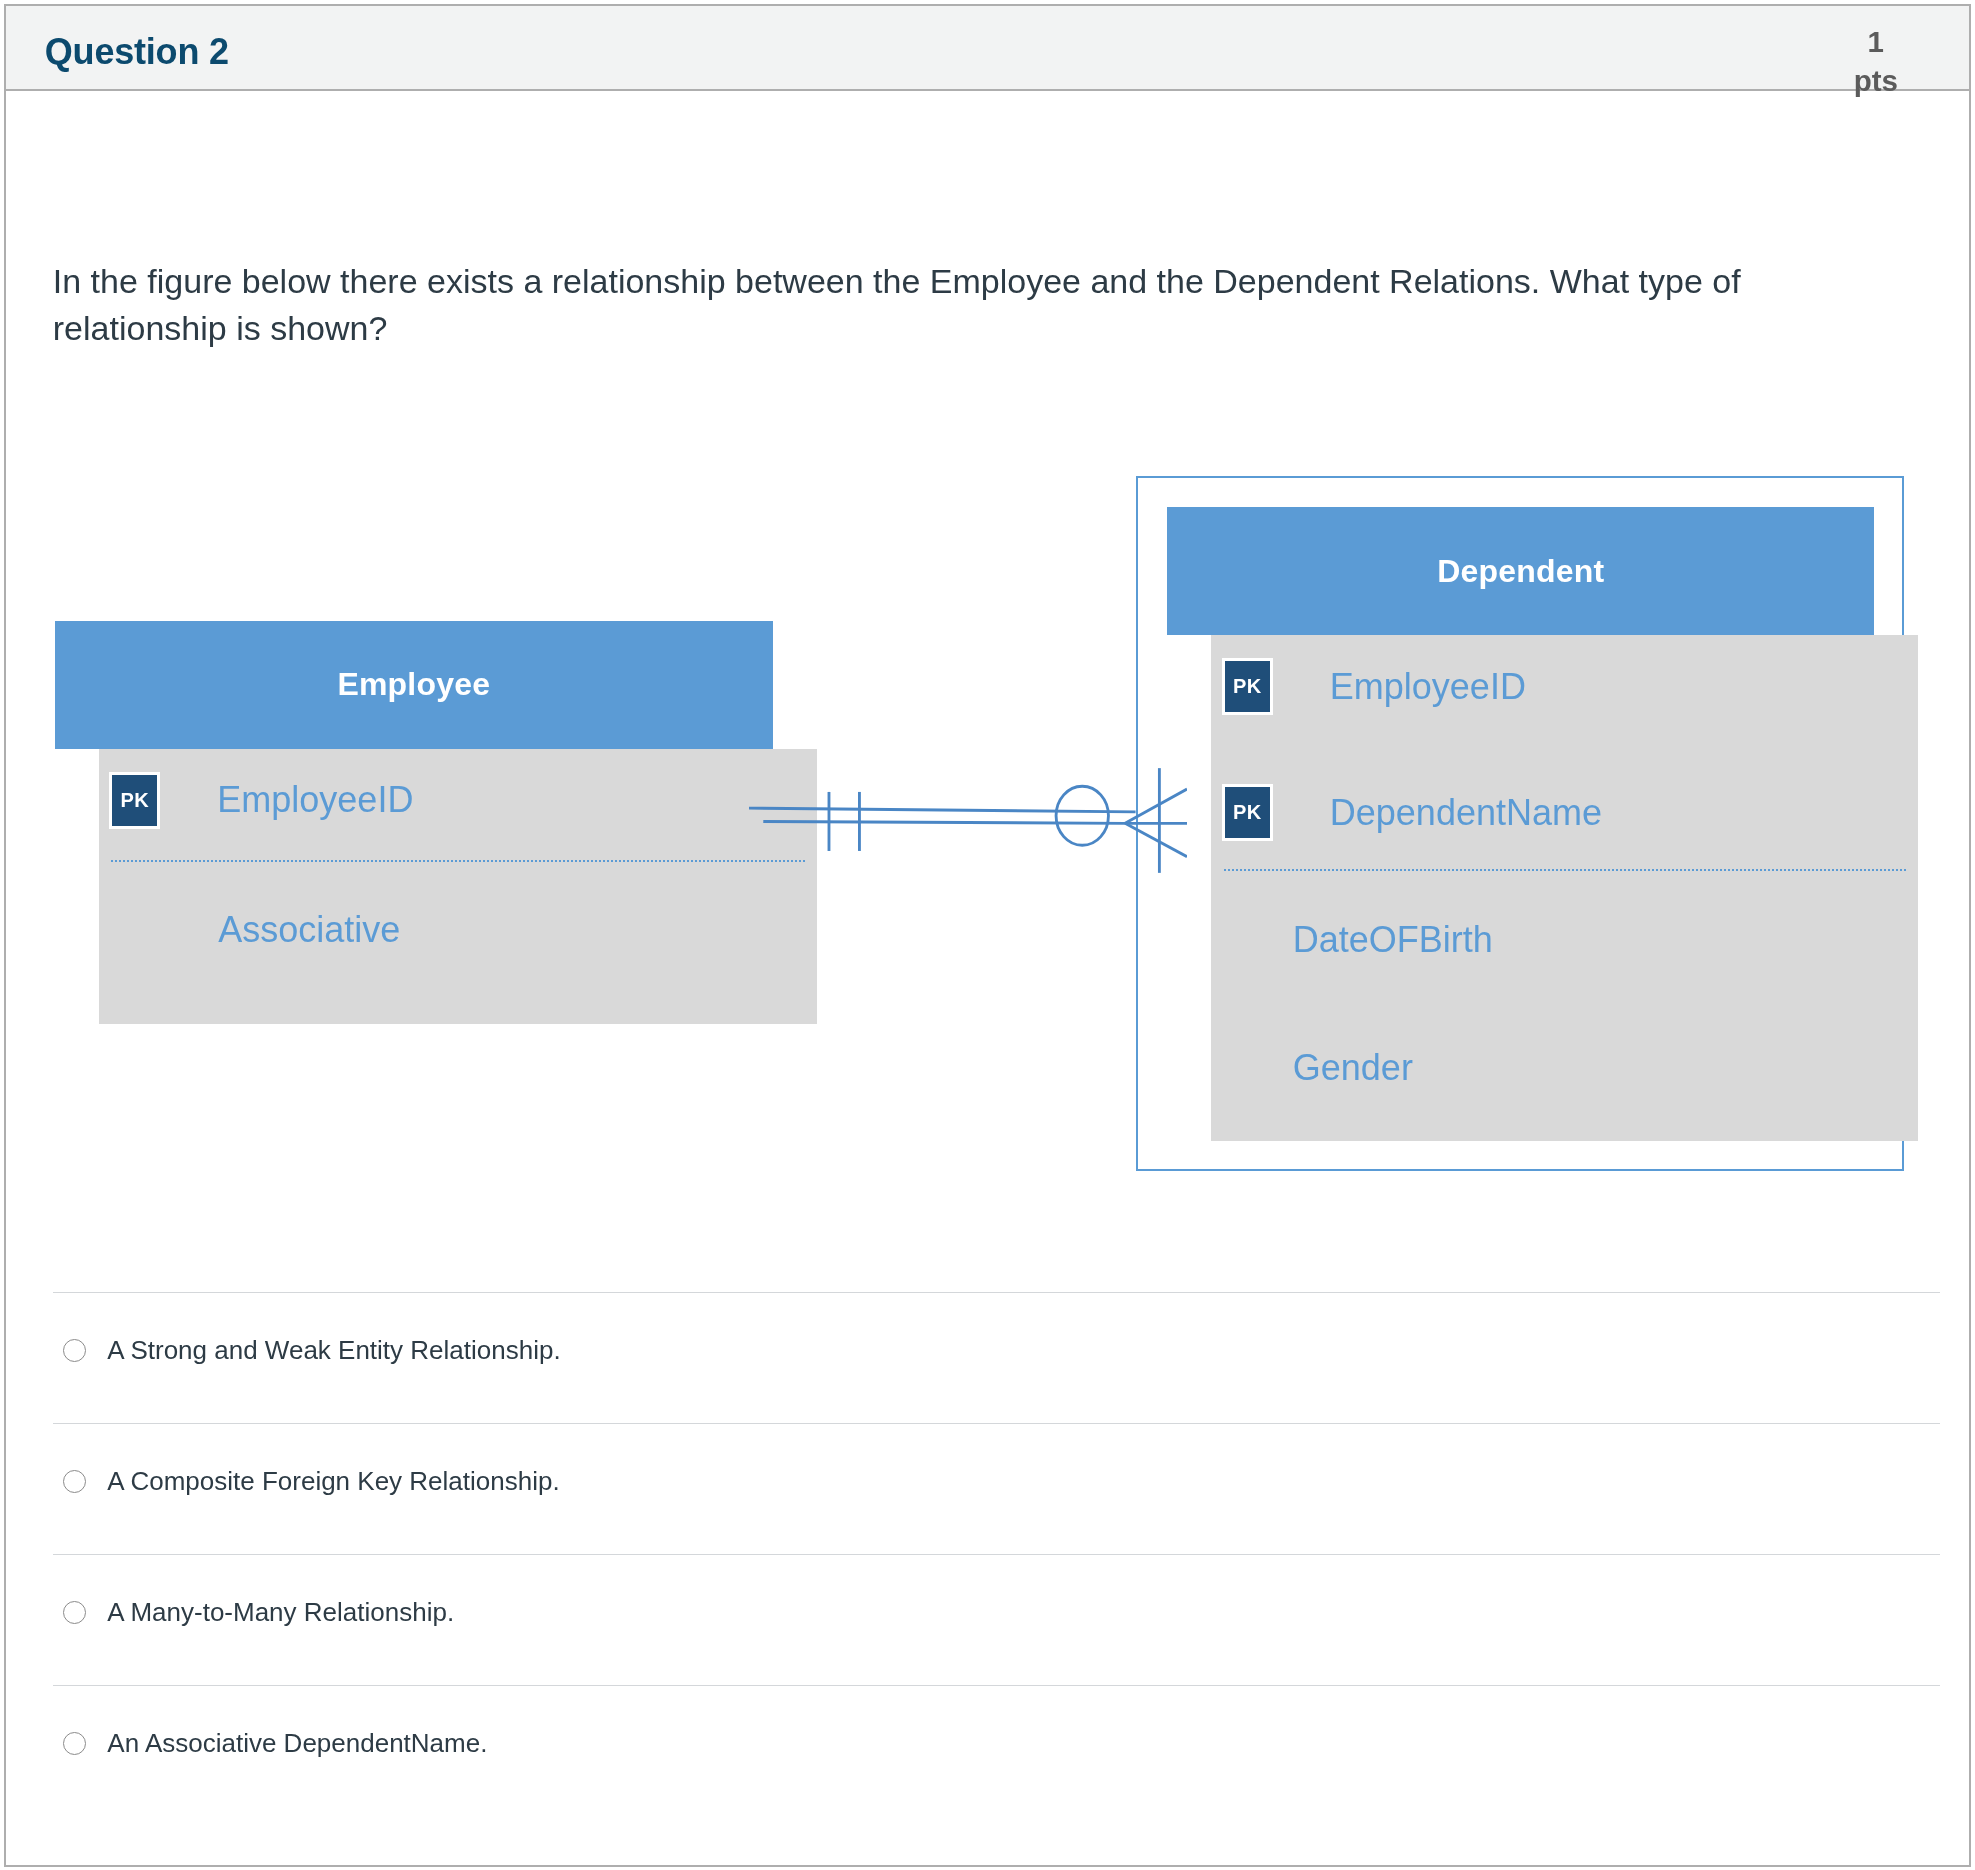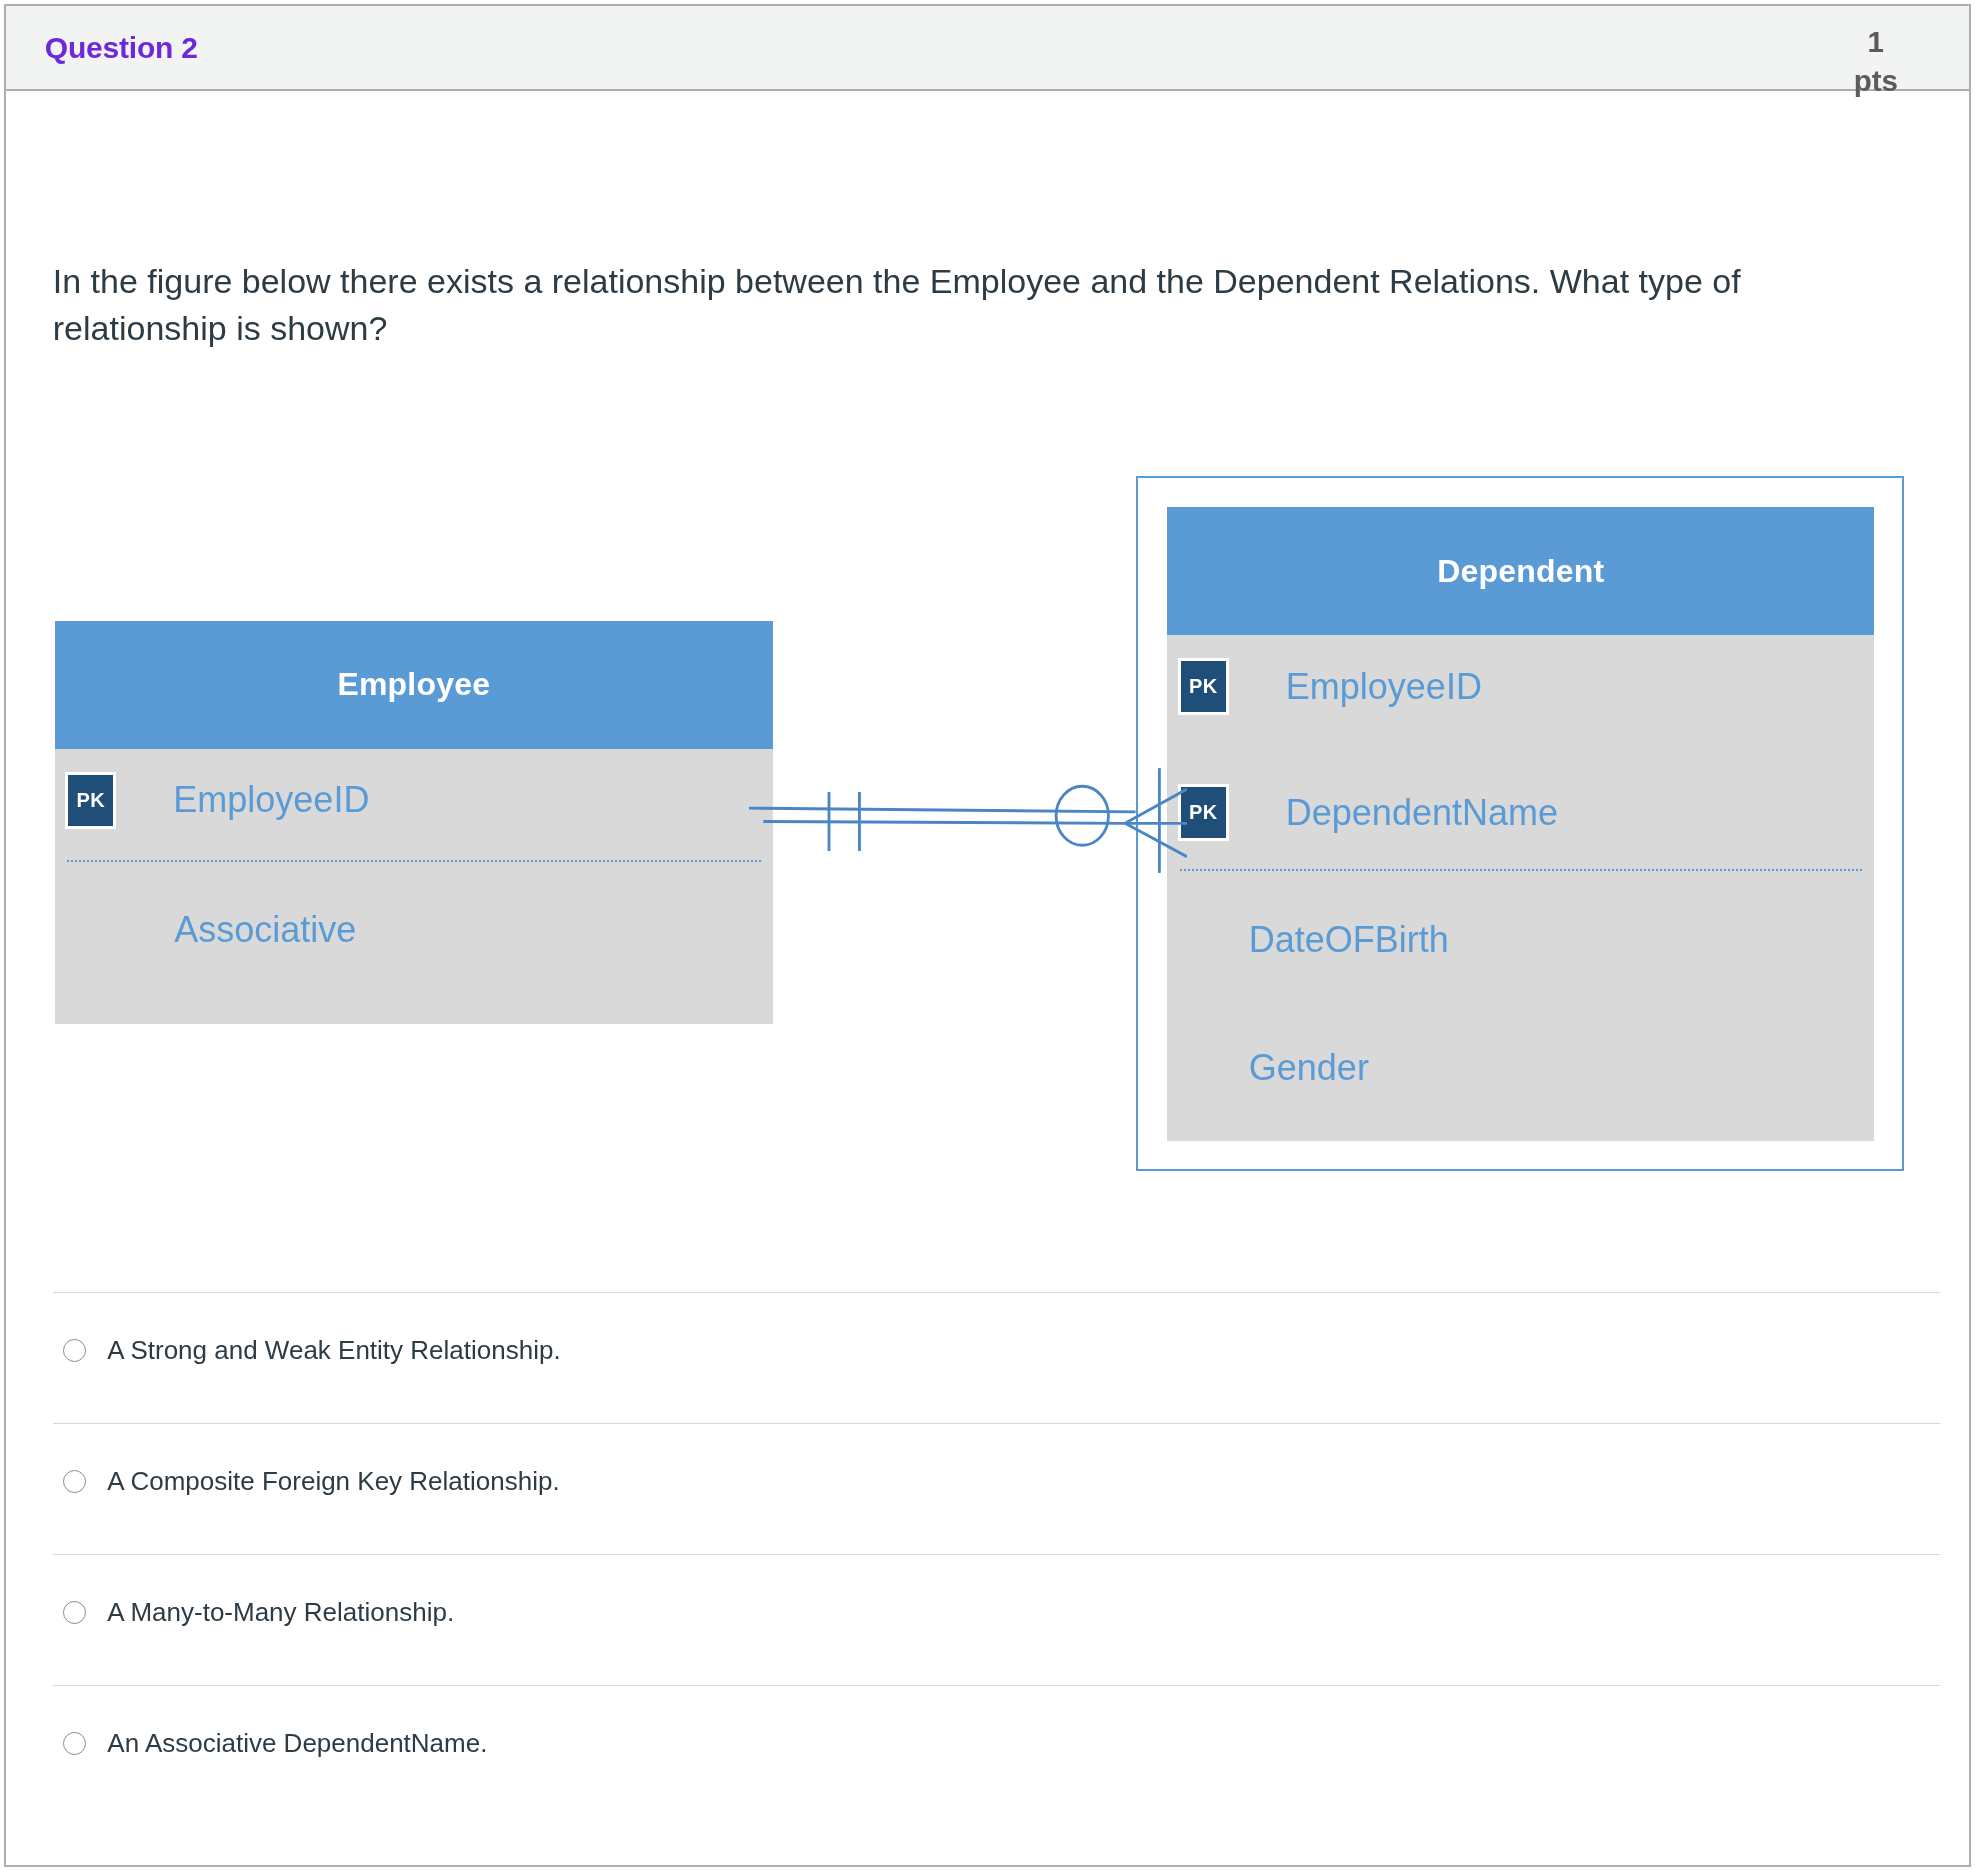--- a/index.html
+++ b/index.html
@@ -26,23 +26,23 @@
     position: relative;
     height: 85px;
     background: #f2f3f3;
     border-bottom: 2.4px solid #aeaeae;
   }
 
   .question-title {
     position: absolute;
     left: 39px;
     top: 25px;
-    font-size: 30px;
+    font-size: 36px;
     font-weight: bold;
-    color: #6d28d9;
+    color: #0c4a6e;
     letter-spacing: -0.2px;
   }
 
   .points-wrap {
     position: absolute;
     right: 50px;
     top: 20px;
     text-align: center;
     width: 86px;
     color: #5b5b5b;
@@ -117,20 +117,21 @@
     align-items: center;
     justify-content: center;
   }
   .entity-employee .entity-header { height: 128px; }
   .entity-dependent .entity-header { height: 128px; }
 
   .entity-body {
     position: relative;
     background: #d9d9d9;
     width: 100%;
+    margin-left: 44px;
   }
   .entity-employee .entity-body { height: 275px; }
   .entity-dependent .entity-body { height: 506px; }
 
   .attr {
     position: absolute;
     display: flex;
     align-items: center;
     height: 57px;
   }

